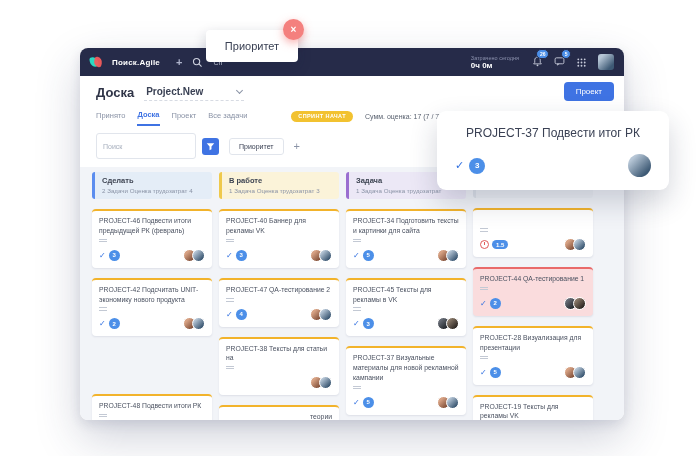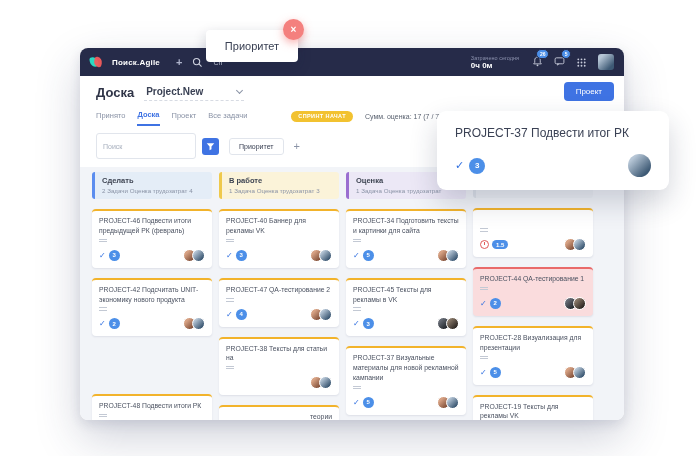--- a/index.html
+++ b/index.html
@@ -104,21 +104,21 @@
              border-radius:4px; box-shadow:0 5px 14px rgba(20,30,60,.20); z-index:40;
              display:flex; align-items:center; justify-content:center;
              font-size:11px; color:#3a4154; }
   .tt-close { position:absolute; left:283px; top:19px; width:21px; height:21px; border-radius:50%;
               background:#f4807e; color:#fff; border:none; font-size:10px; font-weight:bold;
               display:flex; align-items:center; justify-content:center; z-index:41; cursor:pointer;
               box-shadow:0 3px 8px rgba(242,113,111,.55); }
   .popup-card { position:absolute; left:437px; top:111px; width:232px; height:79px; background:#fff;
                 border-radius:9px; box-shadow:0 12px 28px rgba(30,40,70,.20); z-index:30;
                 padding:15px 18px 12px 18px; cursor:pointer; }
-  .popup-title { font-size:12px; color:#3a4154; }
+  .popup-title { font-size:12px; color:#3a4154;text-align:center; }
   .popup-foot { display:flex; align-items:center; margin-top:14px; }
   .popup-check { color:#2f6fe0; font-size:11px; font-weight:bold; }
   .popup-est { width:16px; height:16px; border-radius:50%; background:#4c8fe8; color:#fff;
                font-size:8px; display:inline-flex; align-items:center; justify-content:center;
                margin-left:5px; font-weight:bold; }
   .popup-av { margin-left:auto; width:23px; height:23px; border-radius:50%;
               background:linear-gradient(135deg,#b6c6d6 20%,#3e5a75 80%); }
   .accepted { position:absolute; left:20px; top:286px; width:284px; height:54px; background:#f1faf5;
               border-left:4px solid #35b97c; border-radius:5px; z-index:30;
               box-shadow:0 8px 20px rgba(30,40,70,.12); padding:8px 0 0 14px; }
@@ -307,21 +307,21 @@
               <span class="avs">
                 <i class="av w"></i>
                 <i class="av m"></i>
               </span>
             </div>
         </div>
       </div>
 
       <div class="col col2">
         <div class="col-head">
-          <div class="ch-title">Оценка</div>
+          <div class="ch-title">Задача</div>
           <div class="ch-meta">1 Задача   Оценка трудозатрат</div>
         </div>
         <div class="card">
           <div class="c-title">PROJECT-34 Подготовить тексты и картинки для сайта</div>
           <div class="desc-ico"></div>
           <div class="c-foot">
               <span class="check">✓</span>
               <span class="est">5</span>
               <span class="avs">
                 <i class="av w"></i>

